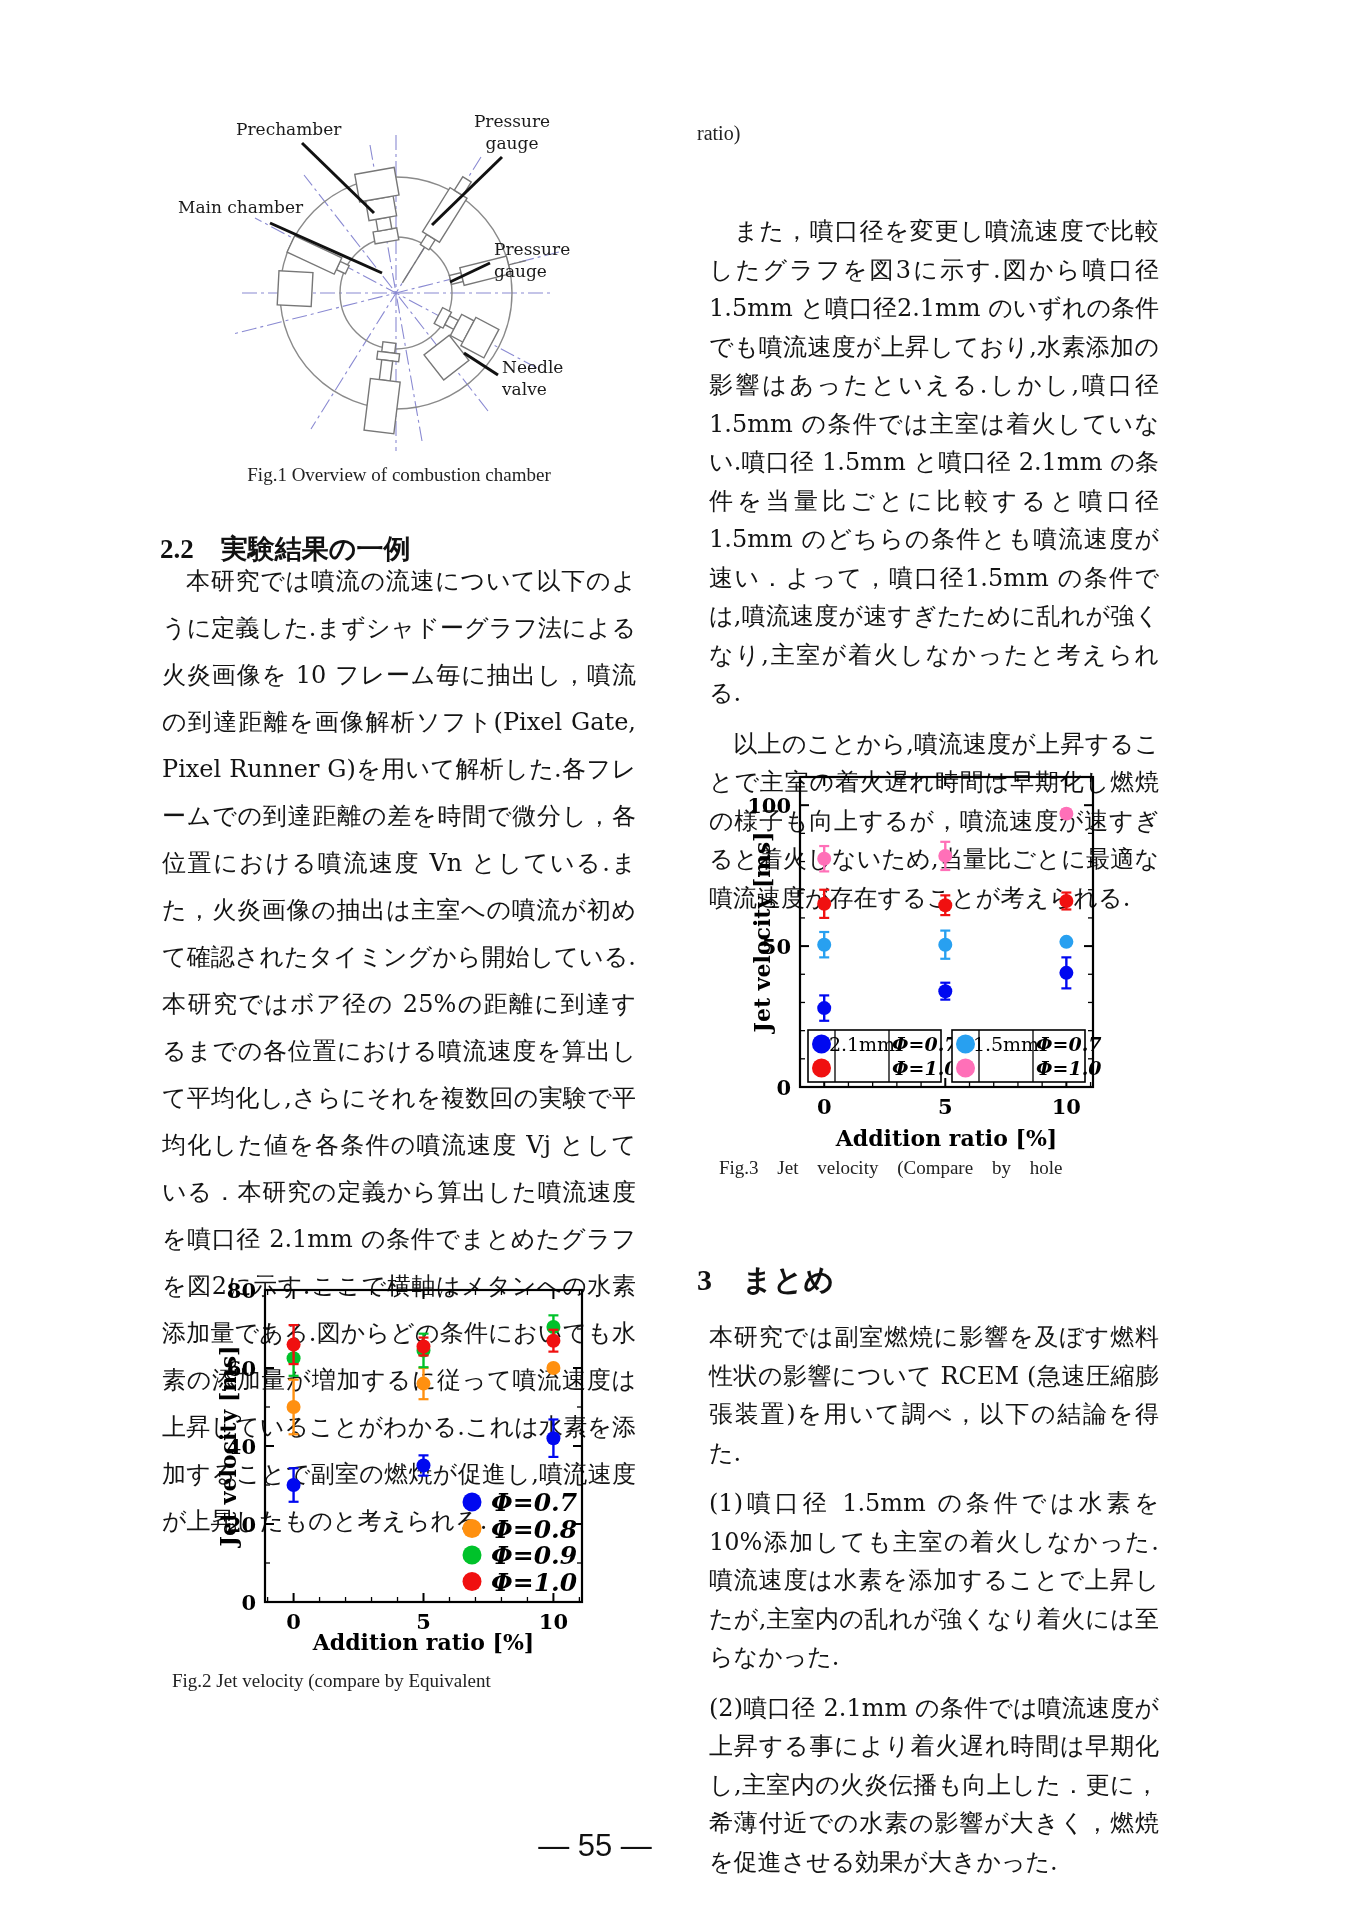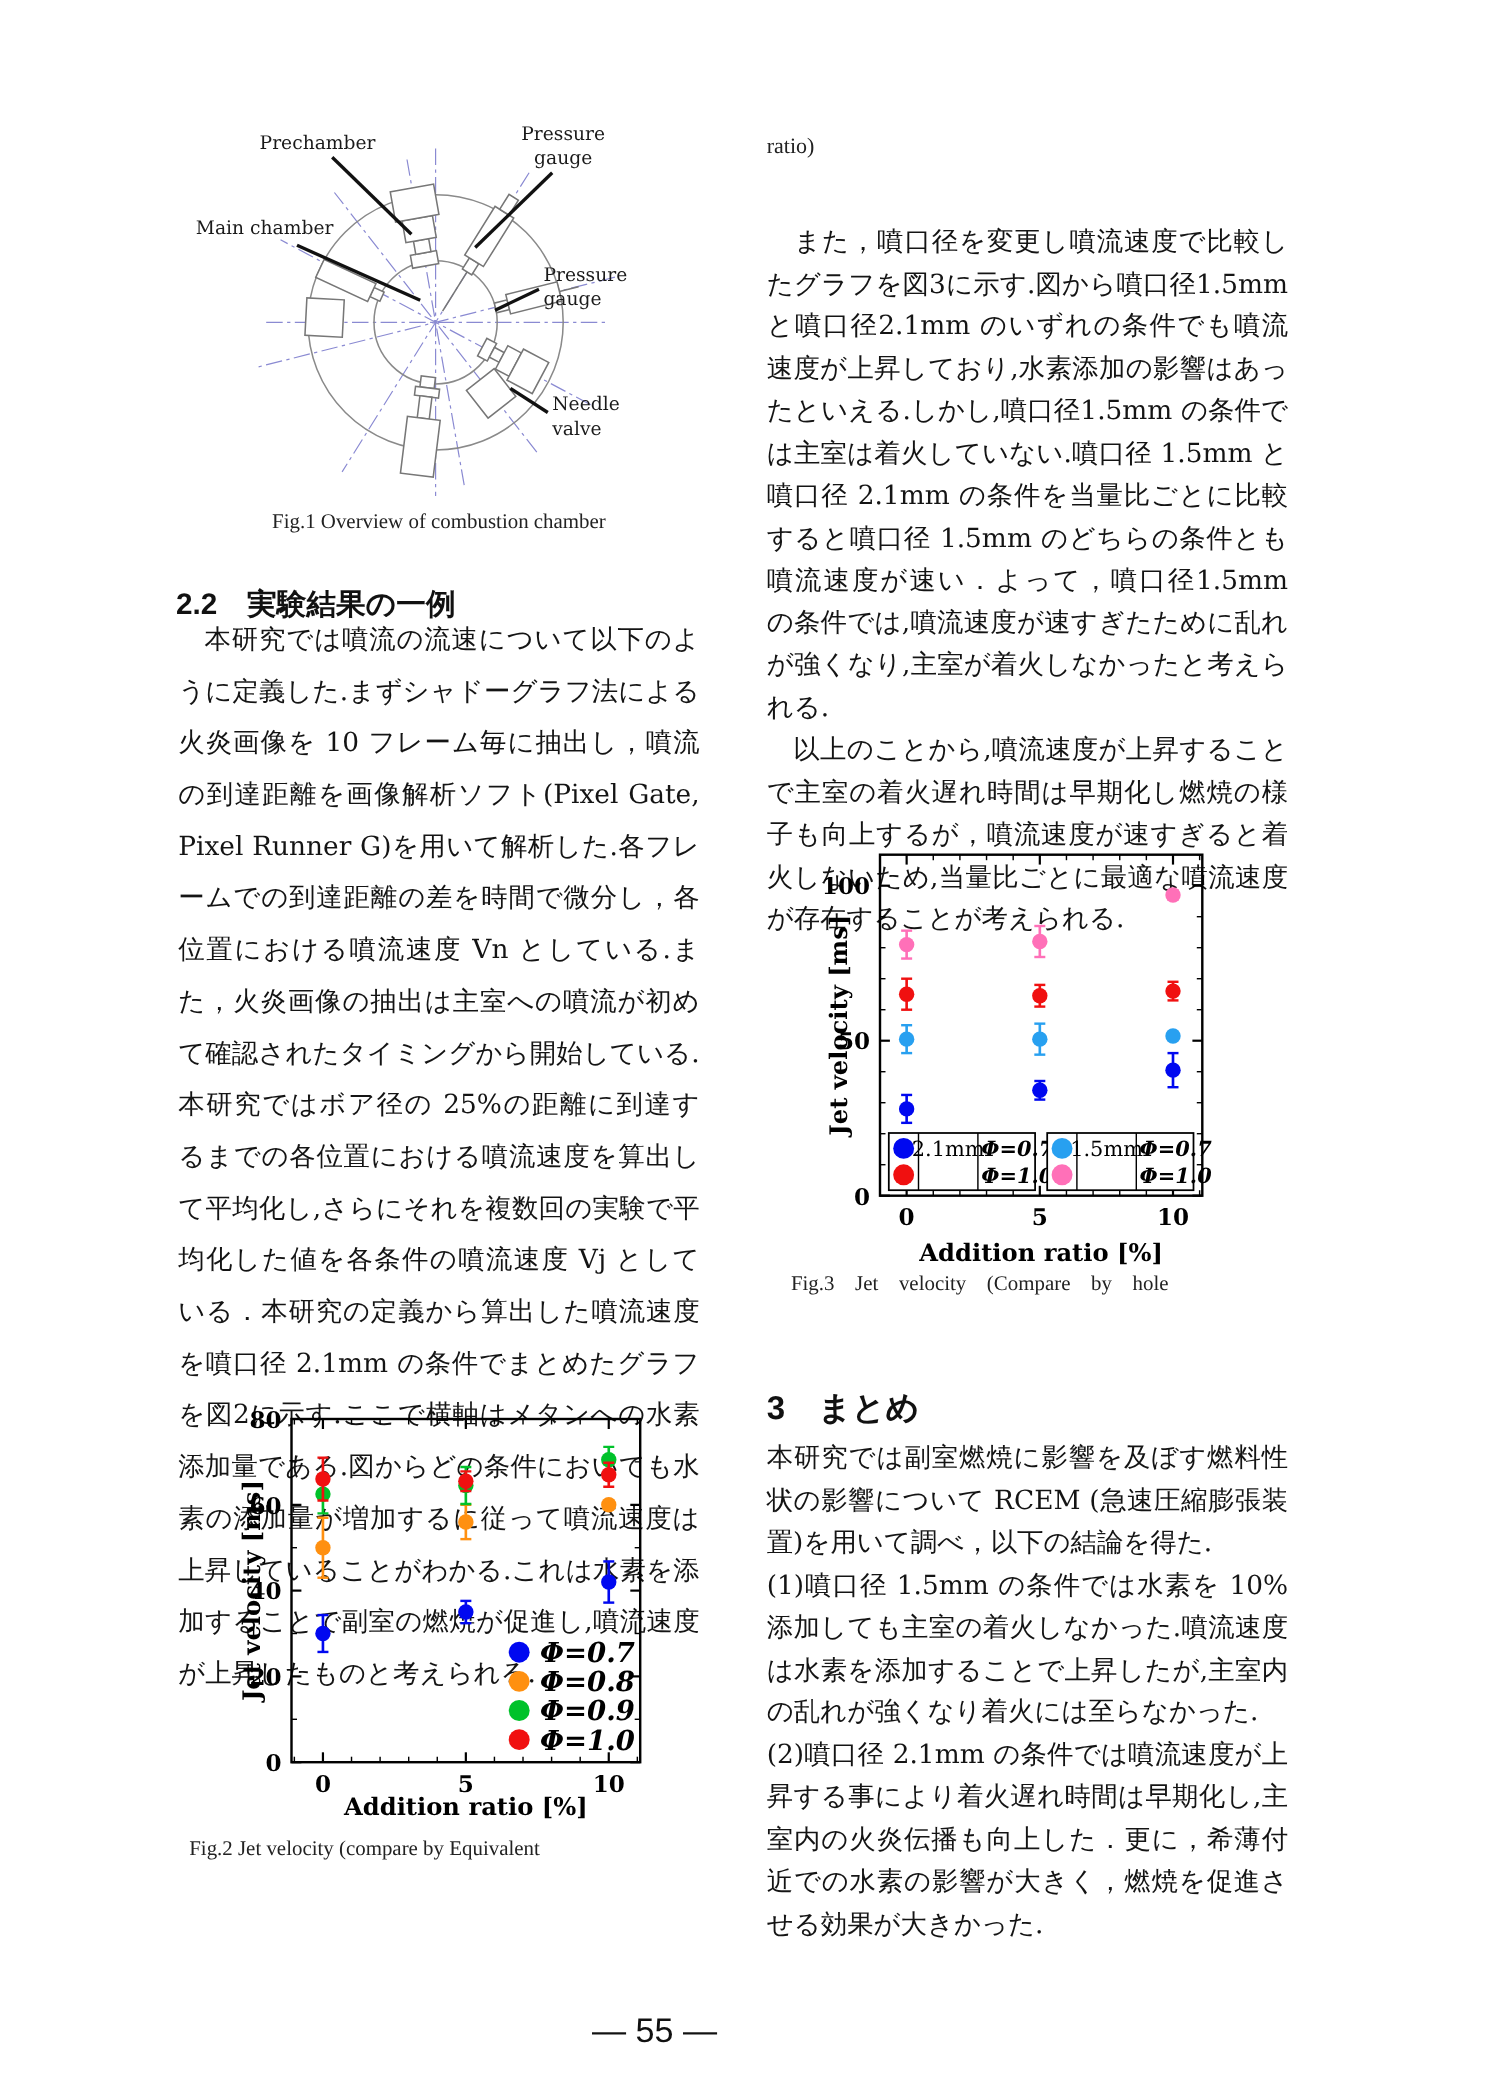--- a/index.html
+++ b/index.html
@@ -2,25 +2,25 @@
 <html><head>
 <meta charset="utf-8">
 <style>
   html,body{margin:0;padding:0;}
   body{
     width:1350px;height:1909px;position:relative;background:#ffffff;
     font-family:"DejaVu Serif","Liberation Serif",serif;color:#141414;
     overflow:hidden;
   }
   .abs{position:absolute;}
-  p{margin:0;}
+  p{margin:12px;}
   .jp-body{font-size:24px;line-height:47px;text-align:justify;}
   .jp-body-r{font-size:24px;line-height:38.5px;text-align:justify;}
   .indent{text-indent:24px;}
-  .heading{font-family:Liberation Sans, sans-serif;font-weight:bold;color:#111;}
+  .heading{font-family:Liberation Serif, serif;font-weight:bold;color:#111;}
   .caption{font-family:Liberation Serif, serif;font-size:19px;color:#222;white-space:nowrap;}
   .fig1-label{font:17px "DejaVu Serif",serif;fill:#1a1a1a;}
   .tick{font:bold 21px "DejaVu Serif",serif;fill:#000;}
   .axis-label{font:bold 22px "DejaVu Serif",serif;fill:#000;}
   .legend-label{font-family:"DejaVu Serif",serif;font-weight:bold;font-style:italic;fill:#000;}
   .legend-size{font-family:"DejaVu Serif",serif;fill:#000;}
   .page-number{font-family:"Liberation Sans","DejaVu Sans",sans-serif;font-size:31px;color:#111;}
 </style>
 </head>
 <body>

